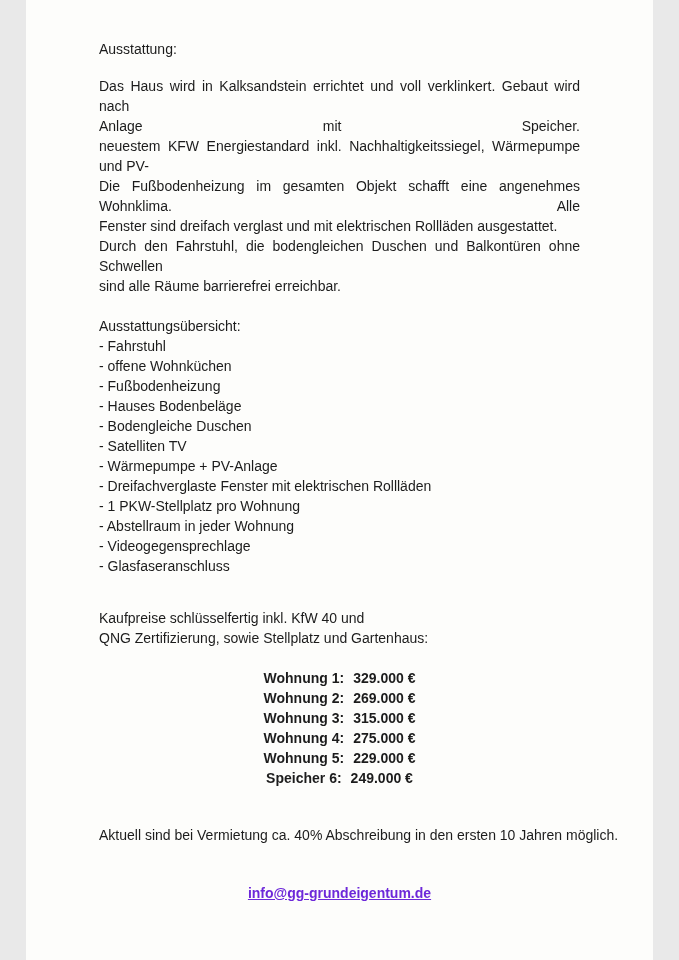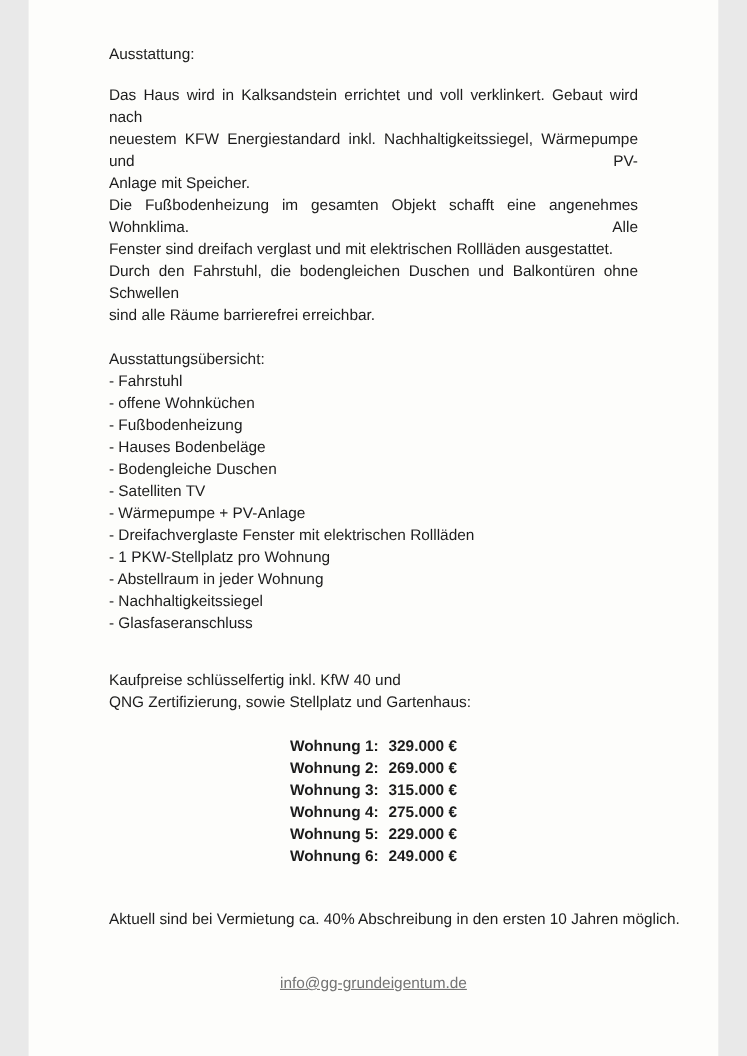--- a/index.html
+++ b/index.html
@@ -55,23 +55,23 @@
 
 <div class="page">
 
   <div class="section-label">Ausstattung:</div>
 
   <div class="intro">
     <div class="para">
 
         <div class="jline">Das Haus wird in Kalksandstein errichtet und voll verklinkert. Gebaut wird nach</div>
 
+        <div class="jline">Anlage mit Speicher.</div>
+
         <div class="jline">neuestem KFW Energiestandard inkl. Nachhaltigkeitssiegel, Wärmepumpe und PV-</div>
-
-        <div class="jline">Anlage mit Speicher.</div>
       </div>
     <div class="para">
 
         <div class="jline">Die Fußbodenheizung im gesamten Objekt schafft eine angenehmes Wohnklima. Alle</div>
 
         <div class="jline">Fenster sind dreifach verglast und mit elektrischen Rollläden ausgestattet.</div>
       </div>
     <div class="para">
 
         <div class="jline">Durch den Fahrstuhl, die bodengleichen Duschen und Balkontüren ohne Schwellen</div>
@@ -97,21 +97,21 @@
         <div class="feature-item">- Satelliten TV</div>
 
         <div class="feature-item">- Wärmepumpe + PV-Anlage</div>
 
         <div class="feature-item">- Dreifachverglaste Fenster mit elektrischen Rollläden</div>
 
         <div class="feature-item">- 1 PKW-Stellplatz pro Wohnung</div>
 
         <div class="feature-item">- Abstellraum in jeder Wohnung</div>
 
-        <div class="feature-item">- Nachhaltigkeitssiegel</div>
+        <div class="feature-item">- Videogegensprechlage</div>
 
         <div class="feature-item">- Glasfaseranschluss</div>
       </div>
   </div>
 
 
   <div class="prices-heading">
 
       <div>Kaufpreise schlüsselfertig inkl. KfW 40 und</div>
 
@@ -139,26 +139,26 @@
         <span>Wohnung 4:</span>
         <span>275.000 €</span>
       </div>
 
       <div class="price-row">
         <span>Wohnung 5:</span>
         <span>229.000 €</span>
       </div>
 
       <div class="price-row">
-        <span>Wohnung 6:</span>
+        <span>Speicher 6:</span>
         <span>249.000 €</span>
       </div>
     </div>
 
   <div class="tax-note">Aktuell sind bei Vermietung ca. 40% Abschreibung in den ersten 10 Jahren möglich.</div>
 
   <div class="contact">
     <div class="email-line">
-      <a class="email-link" href="info@gg-grundeigentum.de" style="color: #737373;">info@gg-grundeigentum.de</a>
+      <a class="email-link" href="info@gg-grundeigentum.de" style="color: #6d28d9; font-weight: bold;">info@gg-grundeigentum.de</a>
     </div>
   </div>
 
 </div>
 
 </body></html>

